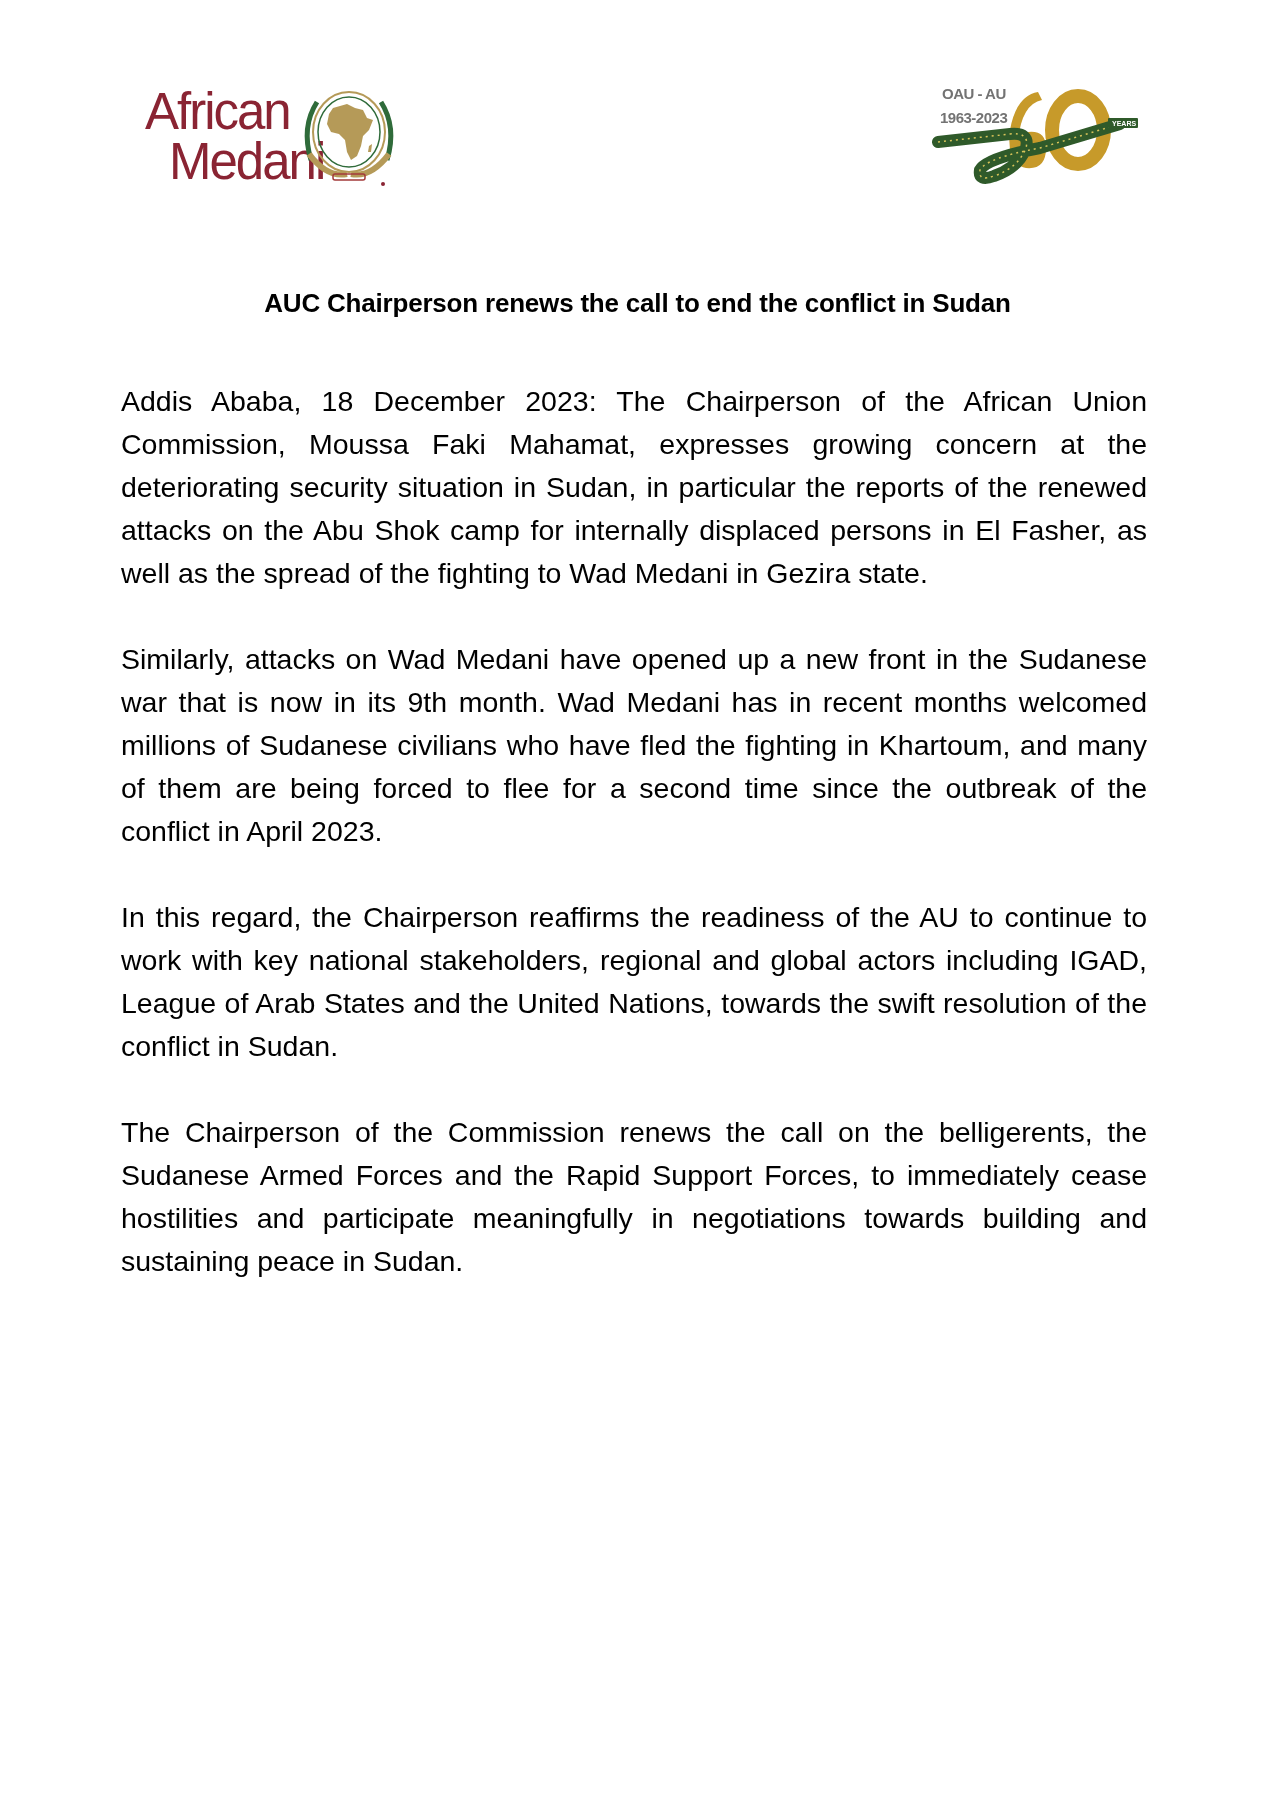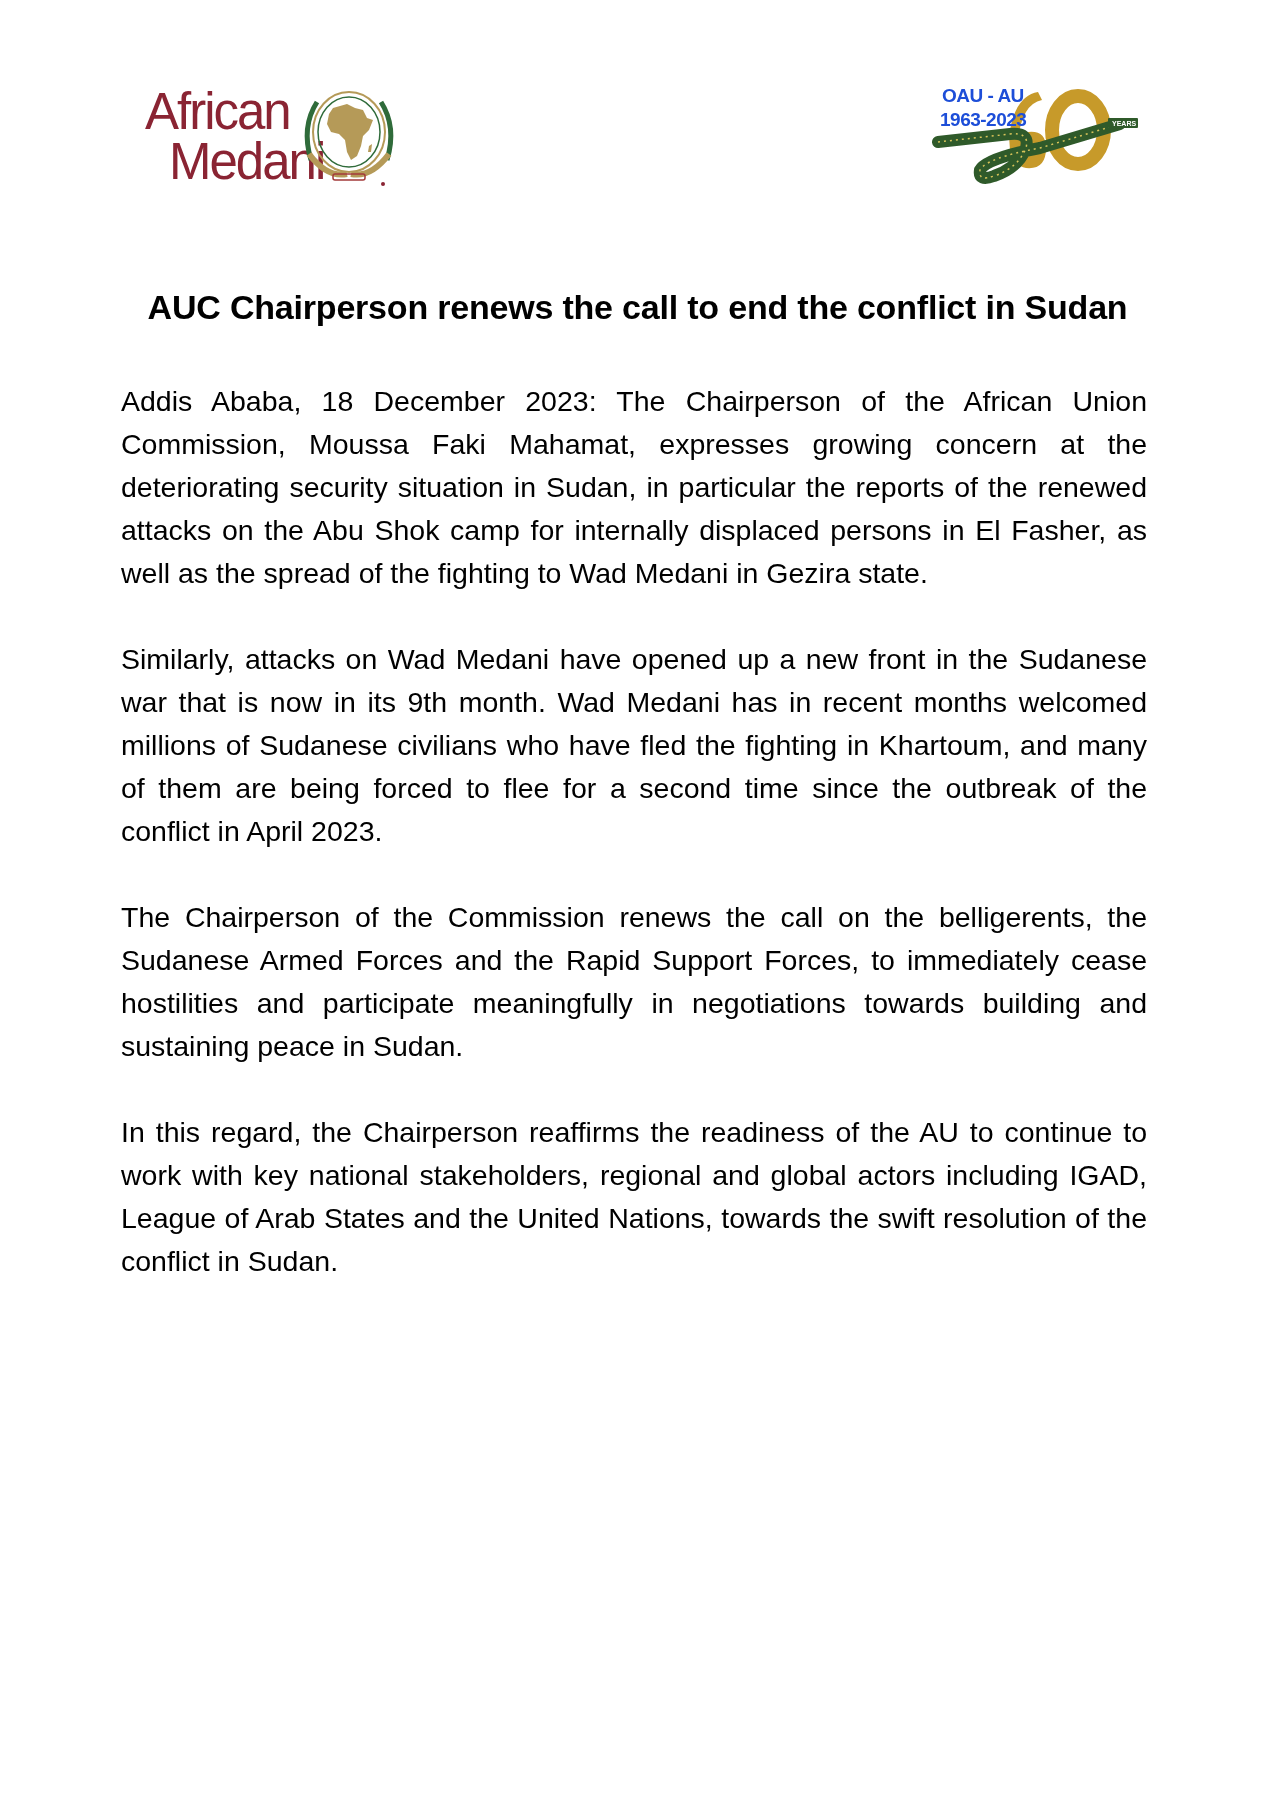--- a/index.html
+++ b/index.html
@@ -8,28 +8,28 @@
 
     
     .au-logo { position: absolute; left: 145px; top: 82px; width: 260px; height: 110px; }
     .au-word { position: absolute; left: 0; font-family: "Liberation Sans", sans-serif; color: #8a2433; font-size: 51px; letter-spacing: -2px; line-height: 1; }
     .au-word.l1 { top: 4px; }
     .au-word.l2 { top: 54px; left: 24px; }
     .au-emblem { position: absolute; left: 152px; top: 0; width: 104px; height: 108px; }
 
     
     .sixty-logo { position: absolute; left: 930px; top: 78px; width: 220px; height: 110px; }
-    .sixty-text { position: absolute; font-family: "Liberation Sans", sans-serif; font-weight: bold; color: #1d4ed8; font-size: 19px; line-height: 1; letter-spacing: -0.5px; }
+    .sixty-text { position: absolute; font-family: "Liberation Sans", sans-serif; font-weight: bold; color: #737373; font-size: 15px; line-height: 1; letter-spacing: -0.5px; }
     .sixty-text.t1 { left: 12px; top: 8px; }
     .sixty-text.t2 { left: 10px; top: 24px; margin-top: 8px; }
     .sixty-svg { position: absolute; left: 0; top: 0; width: 220px; height: 110px; }
 
     
     .doc-title { position: absolute; left: 0; top: 288px; width: 1275px; text-align: center;
-      font-family: "Liberation Sans", sans-serif; font-weight: bold; font-size: 34px; color: #000; letter-spacing: -0.2px; }
+      font-family: "Liberation Sans", sans-serif; font-weight: bold; font-size: 26px; color: #000; letter-spacing: -0.2px; }
 
     
     .body-text { position: absolute; left: 121px; top: 380px; width: 1036px;
       font-family: "Liberation Sans", sans-serif; font-size: 28.5px; line-height: 43px; color: #000;
       text-align: justify; }
     .body-text p { margin: 0 10px 43px 0; }
   </style>
 </head>
 <body>
 
@@ -71,17 +71,17 @@
     </svg>
     <span class="sixty-text t1">OAU - AU</span>
     <span class="sixty-text t2">1963-2023</span>
   </div>
 
   <div class="doc-title">AUC Chairperson renews the call to end the conflict in Sudan</div>
 
   <div class="body-text">
     <p>Addis Ababa, 18 December 2023: The Chairperson of the African Union Commission, Moussa Faki Mahamat, expresses growing concern at the deteriorating security situation in Sudan, in particular the reports of the renewed attacks on the Abu Shok camp for internally displaced persons in El Fasher, as well as the spread of the fighting to Wad Medani in Gezira state.</p>
     <p>Similarly, attacks on Wad Medani have opened up a new front in the Sudanese war that is now in its 9th month. Wad Medani has in recent months welcomed millions of Sudanese civilians who have fled the fighting in Khartoum, and many of them are being forced to flee for a second time since the outbreak of the conflict in April 2023.</p>
+    <p>In this regard, the Chairperson reaffirms the readiness of the AU to continue to work with key national stakeholders, regional and global actors including IGAD, League of Arab States and the United Nations, towards the swift resolution of the conflict in Sudan.</p>
     <p>The Chairperson of the Commission renews the call on the belligerents, the Sudanese Armed Forces and the Rapid Support Forces, to immediately cease hostilities and participate meaningfully in negotiations towards building and sustaining peace in Sudan.</p>
-    <p>In this regard, the Chairperson reaffirms the readiness of the AU to continue to work with key national stakeholders, regional and global actors including IGAD, League of Arab States and the United Nations, towards the swift resolution of the conflict in Sudan.</p>
   </div>
 
 </div>
 
 </body></html>

